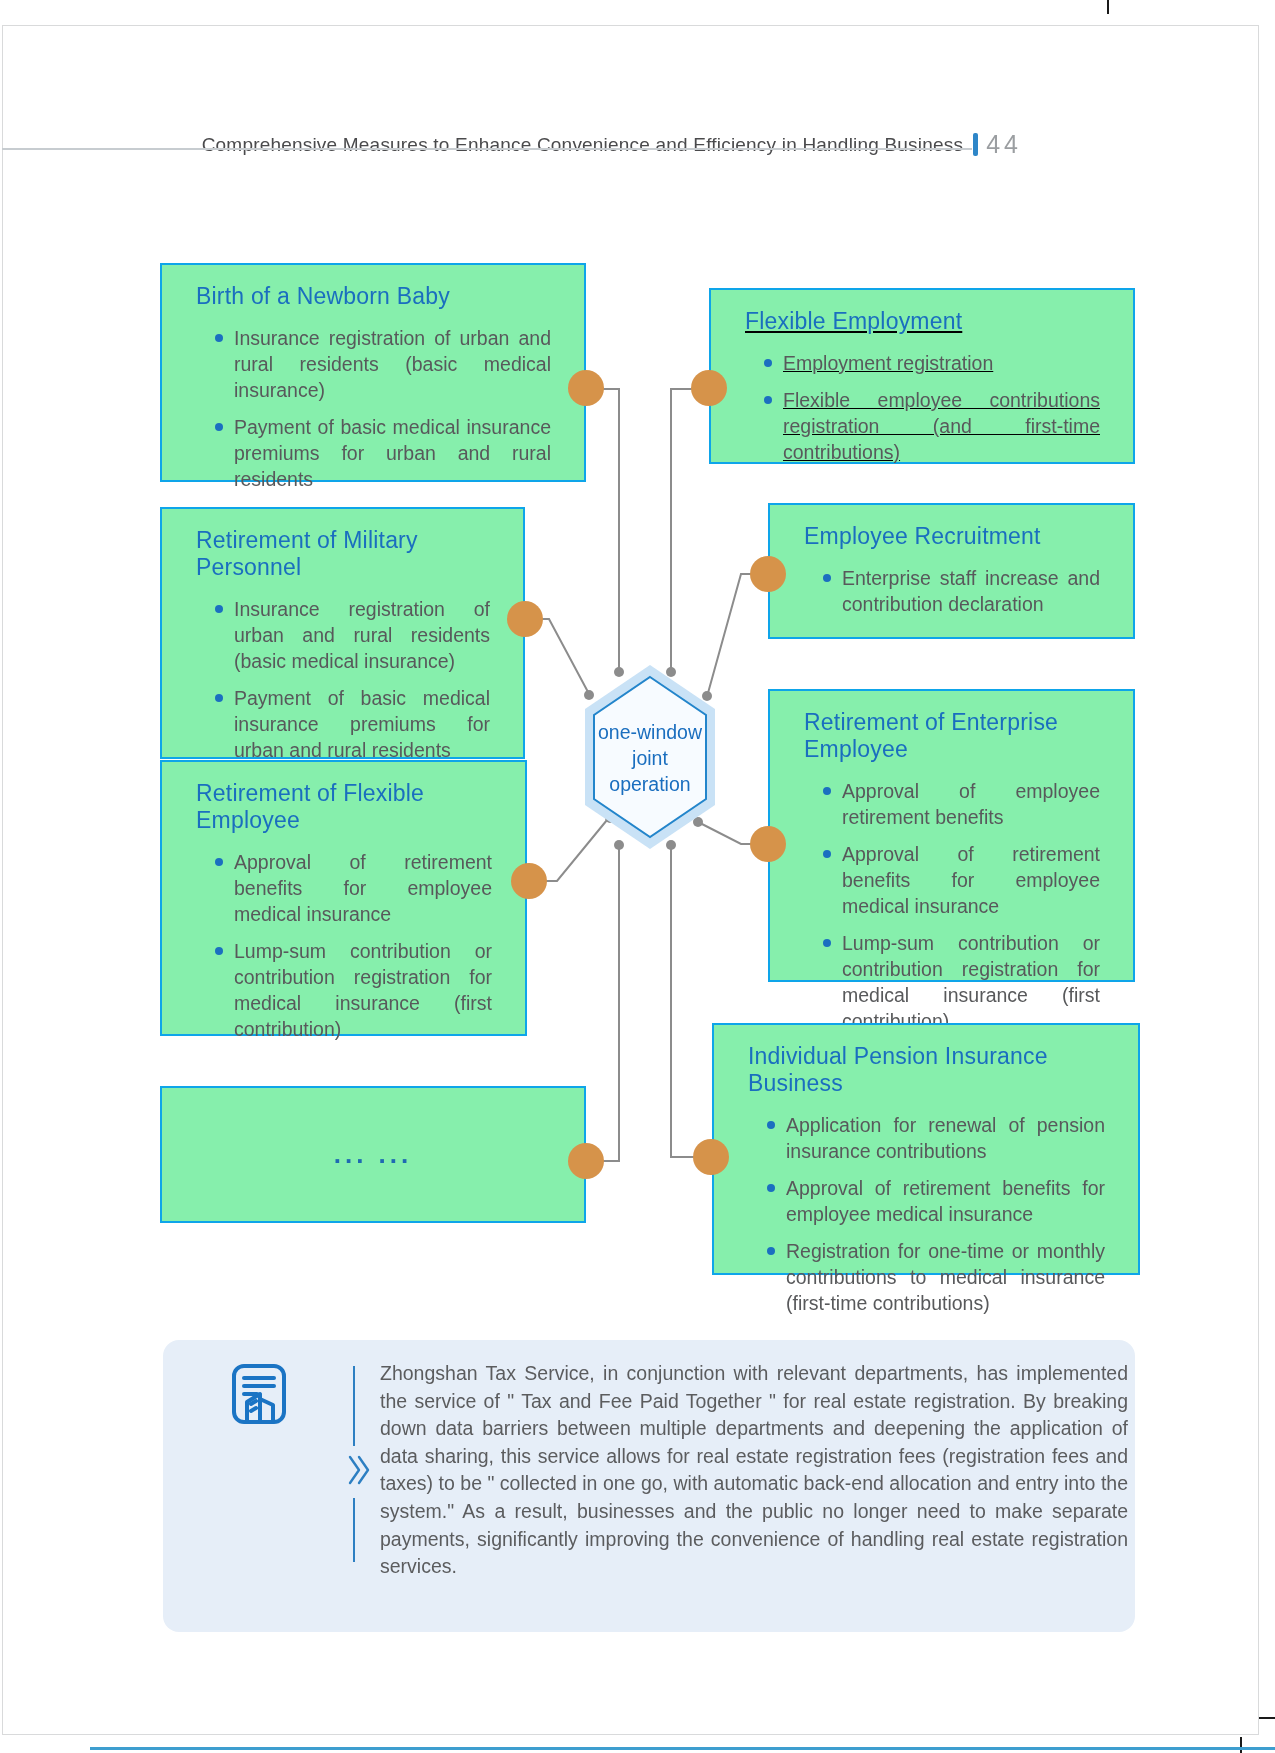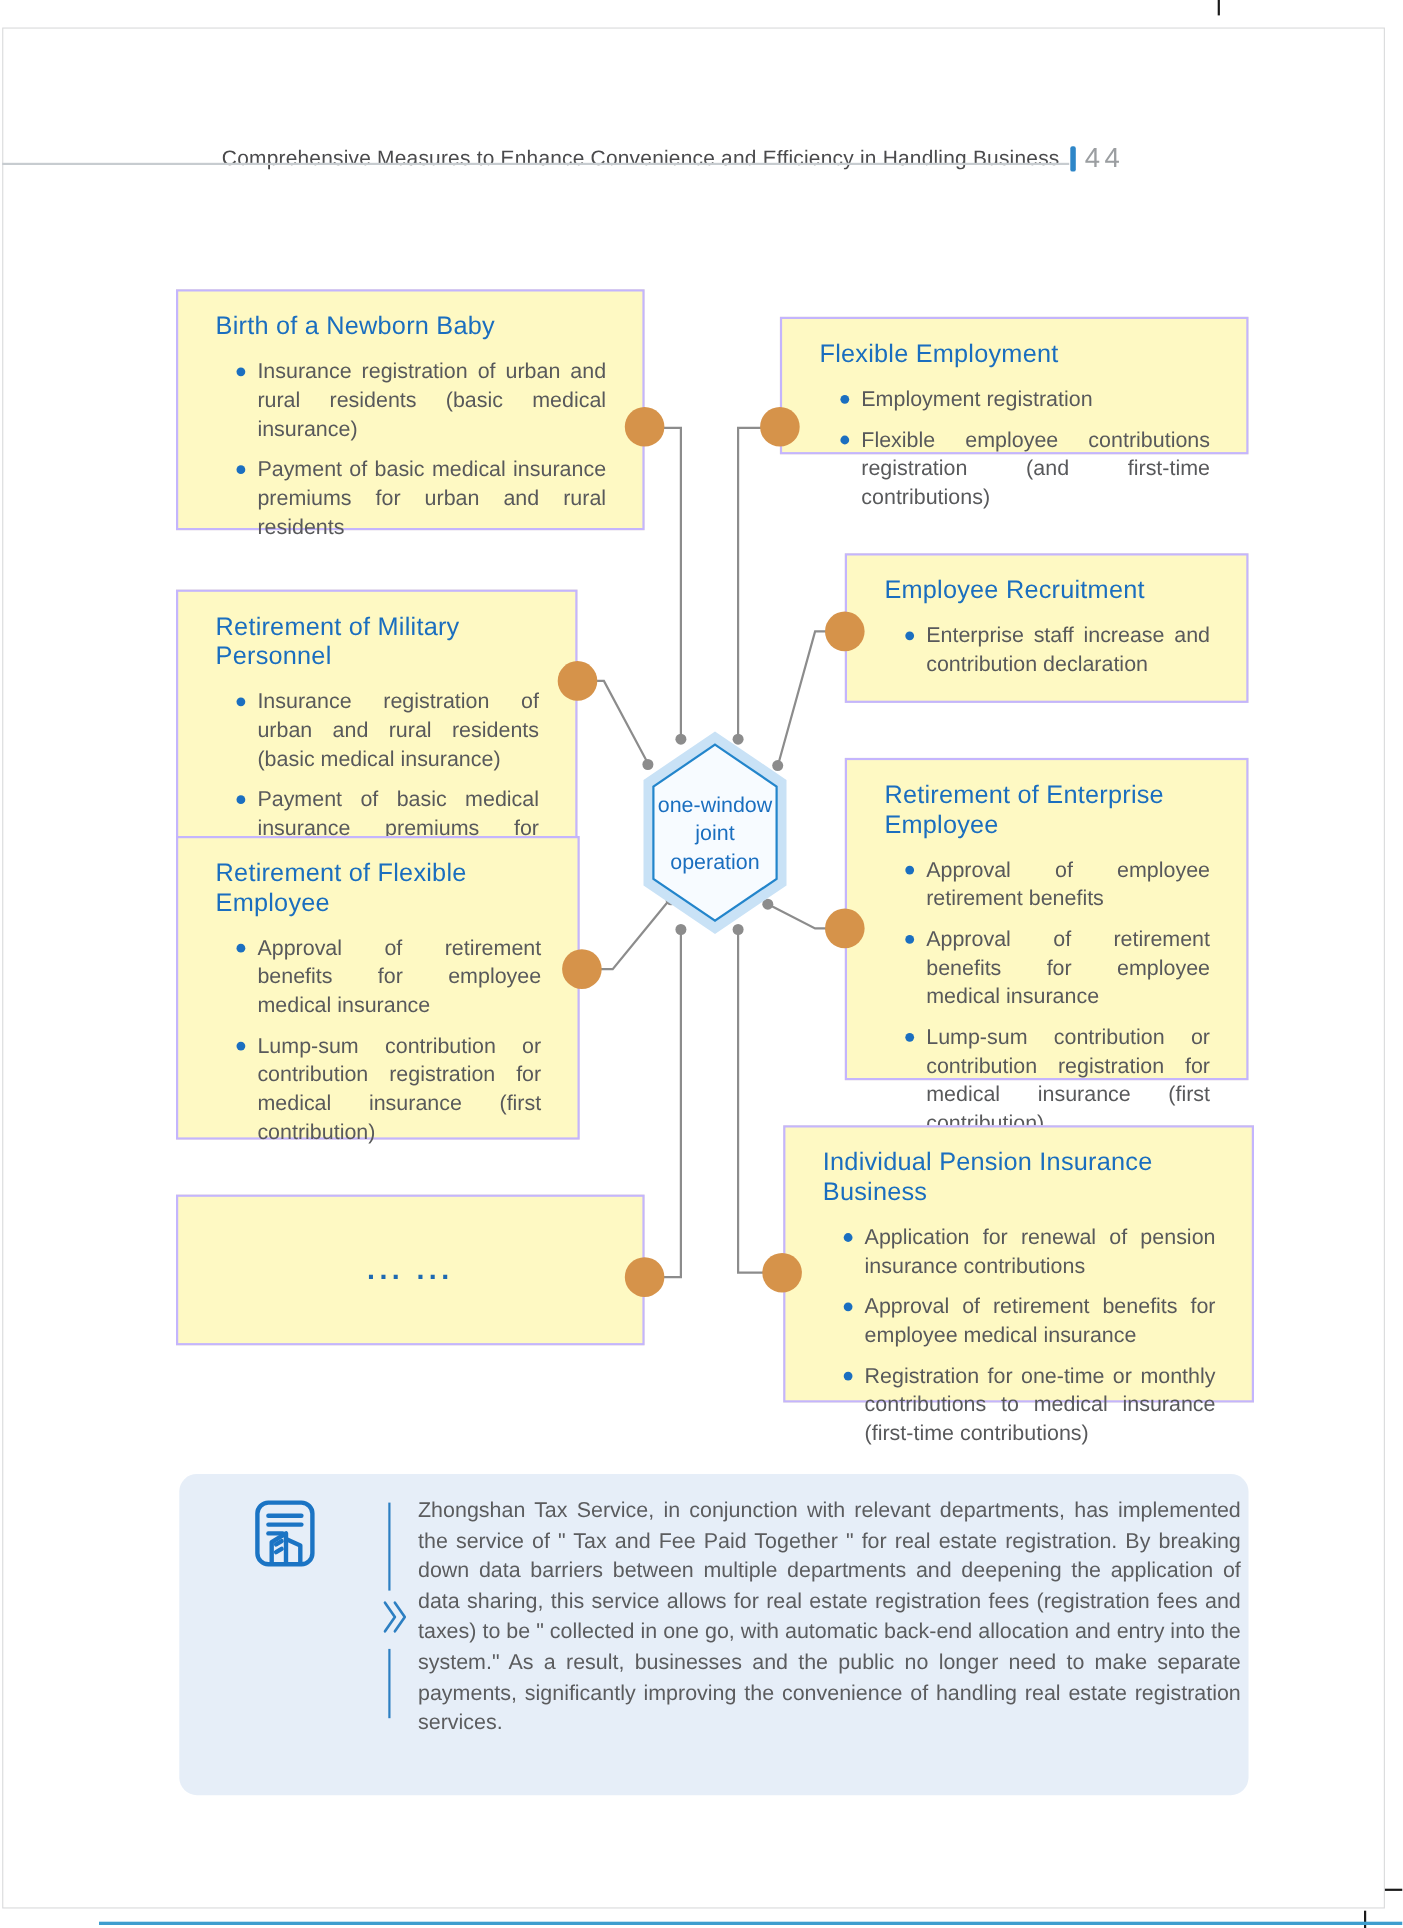--- a/index.html
+++ b/index.html
@@ -7,21 +7,21 @@
   .page-card{position:absolute;left:2px;top:25px;width:1257px;height:1710px;background:#ffffff;border:1px solid #d9dadb;box-sizing:border-box;}
   
   .hdr-row{position:absolute;left:0;top:118px;width:1022px;display:flex;justify-content:flex-end;align-items:center;margin-top:12px;}
   .hdr-title{font-size:19px;color:#4a4a4c;letter-spacing:.2px;}
   .hdr-bar{width:5px;height:23px;background:#2e86c8;border-radius:2px;margin:0 8px 0 10px;}
   .hdr-num{font-size:25px;color:#9b9ea1;letter-spacing:4px;font-weight:400;}
   .hdr-line{position:absolute;left:2px;top:148px;width:970px;height:2px;background:#c7ccd0;}
   
   .mark{position:absolute;background:#1a1a1a;}
   
-  .box{position:absolute;background:#fef9c3;border:2px solid #c4b5fd;box-sizing:border-box;padding:10px 18px 0 34px;}
+  .box{position:absolute;background:#86efac;border:2px solid #0ea5e9;box-sizing:border-box;padding:10px 18px 0 34px;}
   .box h3{margin:8px 0 8px 0;font-size:23px;font-weight:500;color:#1a6ebf;letter-spacing:.2px;}
   .box ul{list-style:none;margin:15px;padding:0 0 0 4px;}
   .box li{position:relative;padding-left:19px;margin-bottom:11px;font-size:19.5px;line-height:26px;color:#58595b;text-align:justify;}
   .box li::before{content:"";position:absolute;left:0;top:9px;width:8px;height:8px;border-radius:50%;background:#1b6fc0;}
   .dots-box{display:flex;align-items:center;justify-content:center;padding:0;}
   .dots-text{font-weight:700;font-size:26px;letter-spacing:4px;color:#1e6ab2;}
   
   .hex-label{position:absolute;left:584px;top:719px;width:132px;text-align:center;font-size:19.5px;line-height:26px;color:#1a6ebf;z-index:7;}
   svg.overlay{position:absolute;left:0;top:0;z-index:6;pointer-events:none;}
   
@@ -50,29 +50,29 @@
 <div class="hdr-line"></div>
 
 <div class="box" style="left:160px;top:263px;width:426px;height:219px;">
   <h3>Birth of a Newborn Baby</h3>
   <ul>
     <li>Insurance registration of urban and rural residents (basic medical insurance)</li>
     <li>Payment of basic medical insurance premiums for urban and rural residents</li>
   </ul>
 </div>
 
-<div class="box" style="left:709px;top:288px;width:426px;height:125px;">
+<div class="box" style="left:709px;top:288px;width:426px;height:176px;text-decoration:underline;">
   <h3>Flexible Employment</h3>
   <ul>
     <li>Employment registration</li>
     <li>Flexible employee contributions registration (and first-time contributions)</li>
   </ul>
 </div>
 
-<div class="box" style="left:160px;top:536px;width:365px;height:252px;">
+<div class="box" style="left:160px;top:507px;width:365px;height:252px;">
   <h3>Retirement of Military Personnel</h3>
   <ul>
     <li>Insurance registration of urban and rural residents (basic medical insurance)</li>
     <li>Payment of basic medical insurance premiums for urban and rural residents</li>
   </ul>
 </div>
 
 <div class="box" style="left:768px;top:503px;width:367px;height:136px;">
   <h3>Employee Recruitment</h3>
   <ul>

